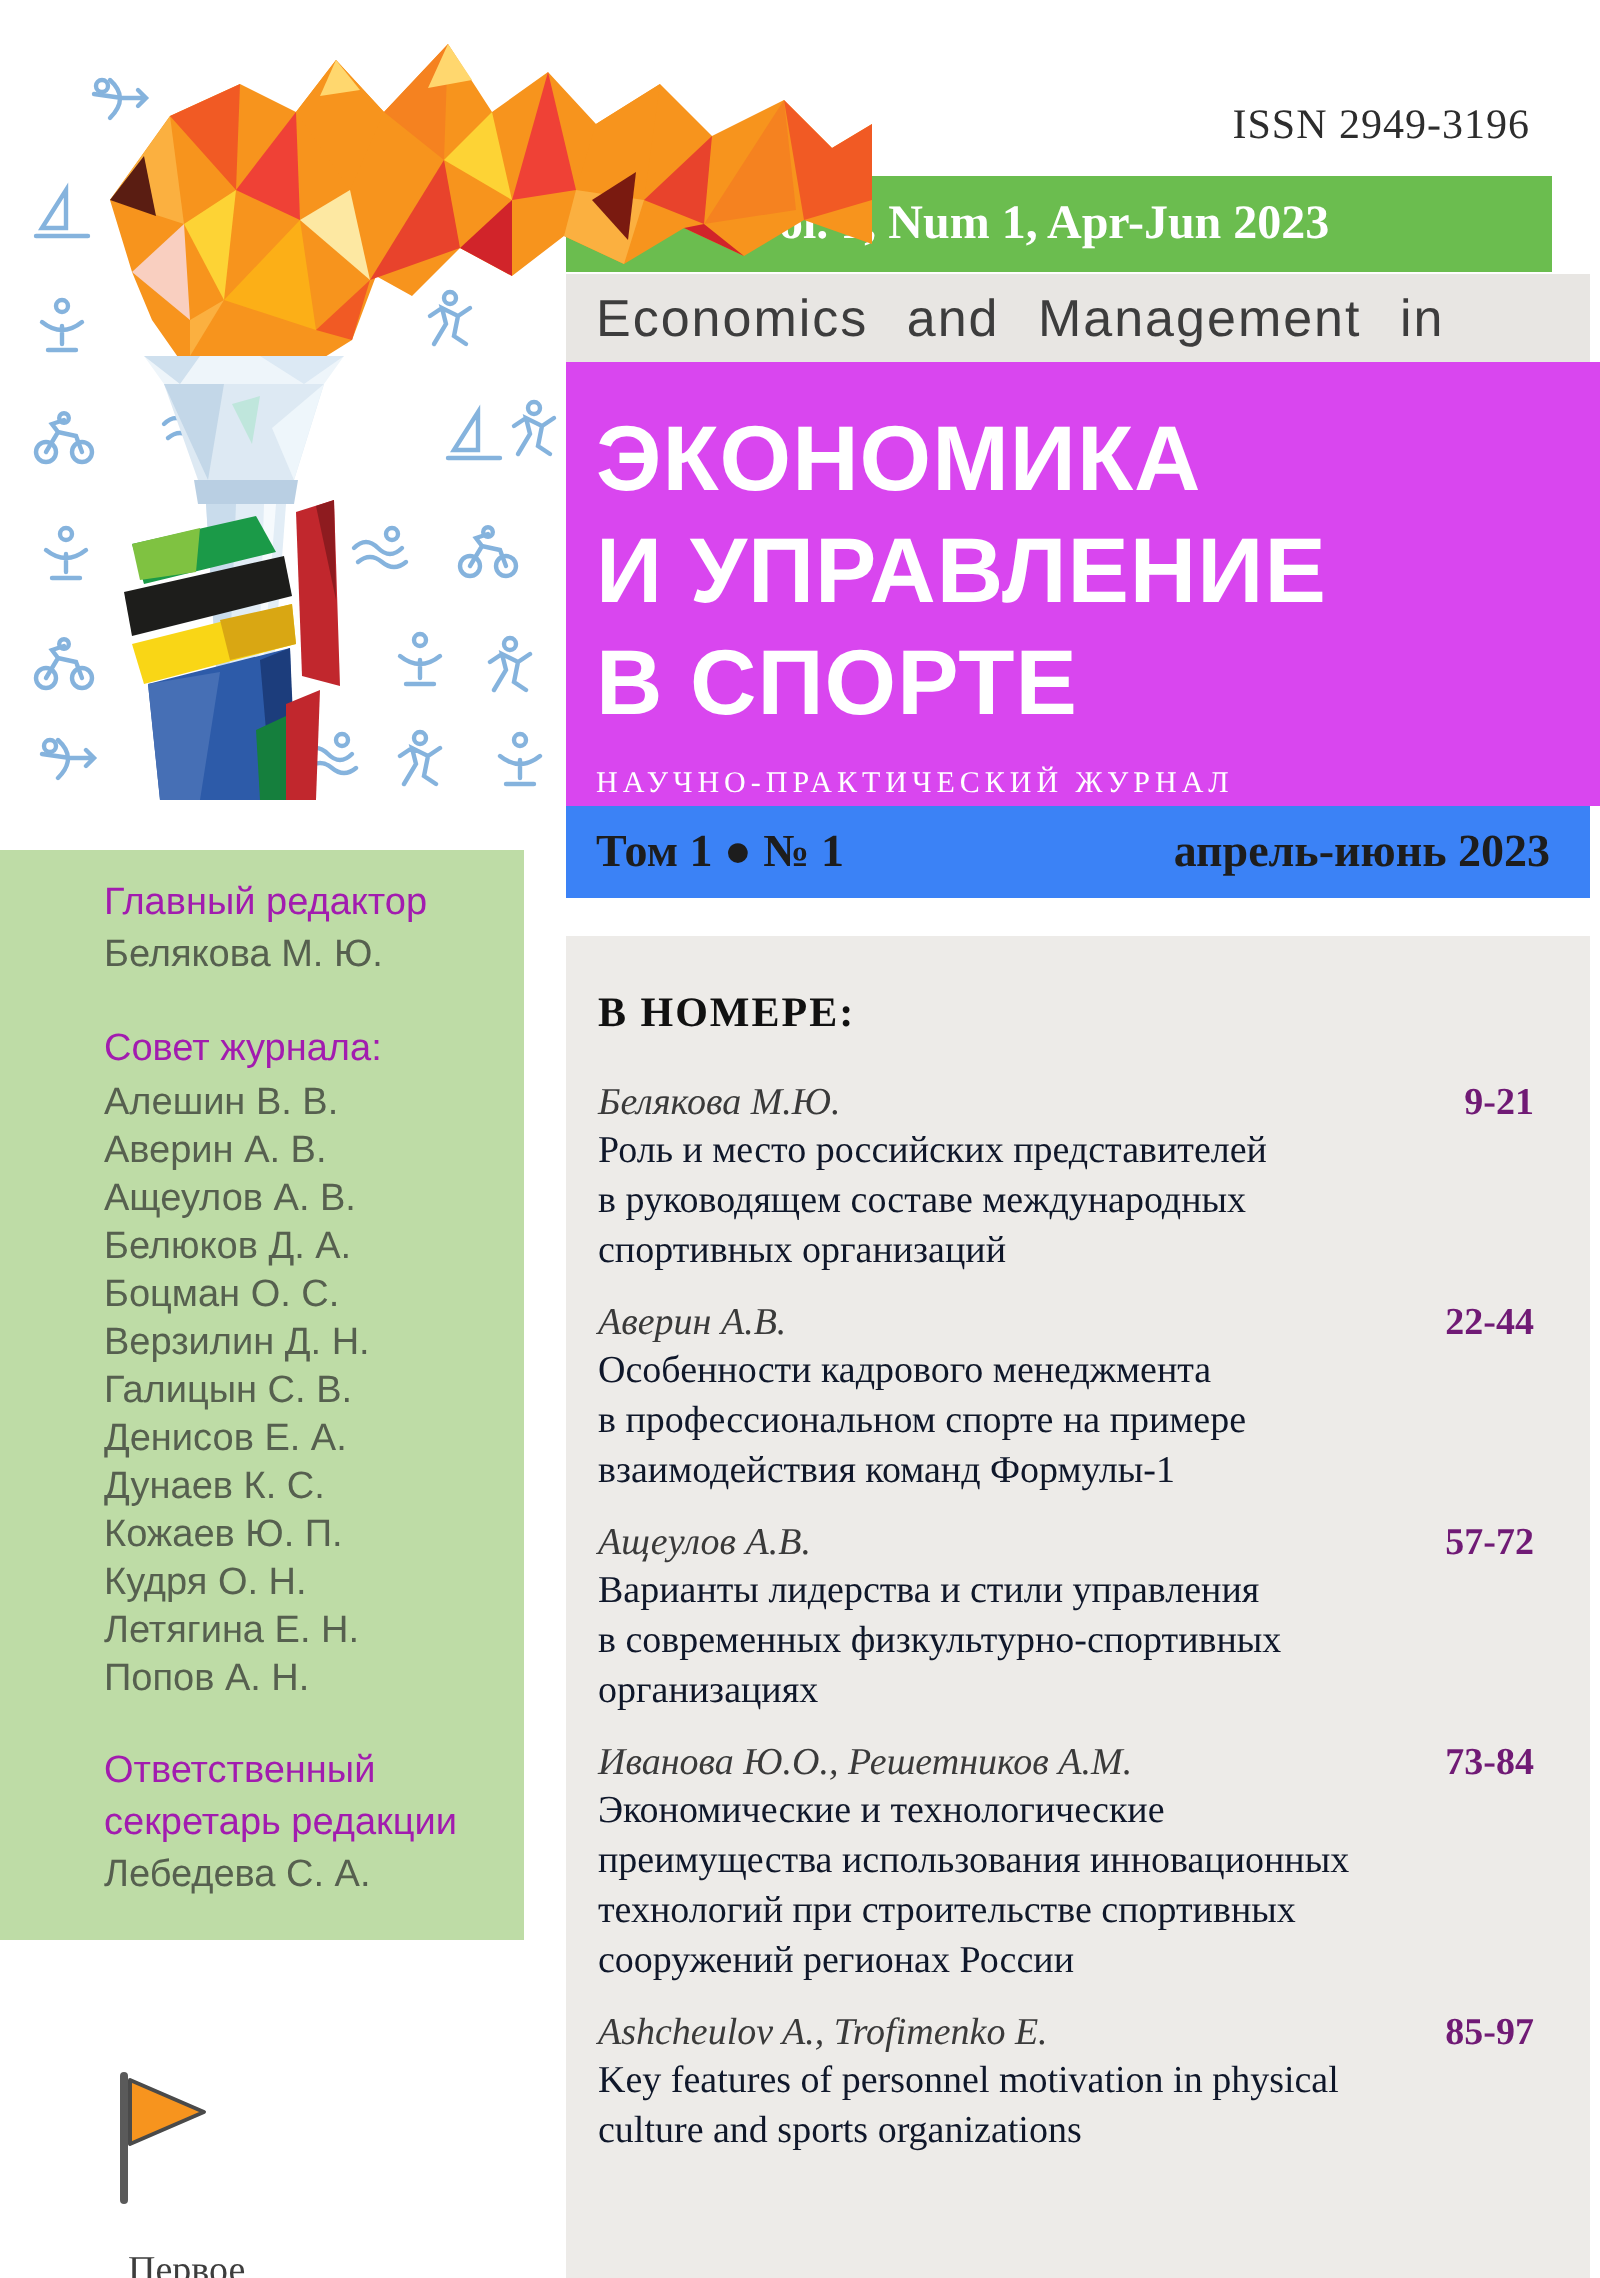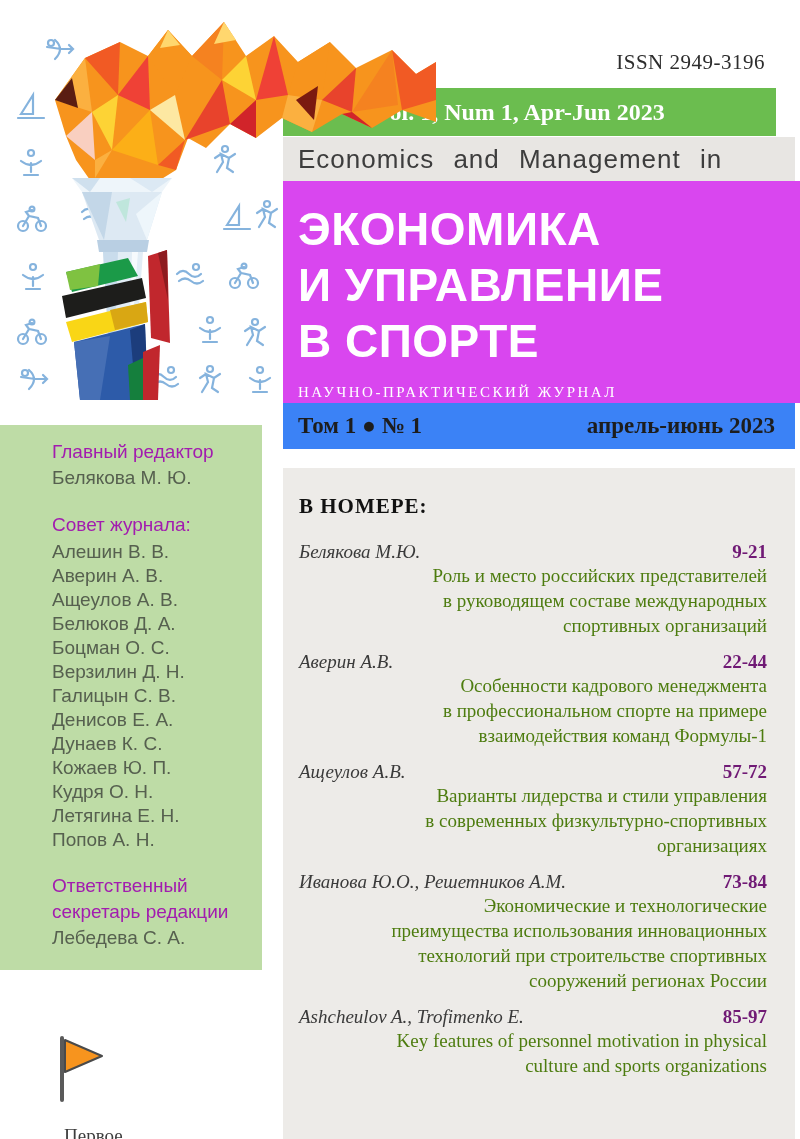--- a/index.html
+++ b/index.html
@@ -27,21 +27,21 @@
         font-family:"Liberation Serif",serif;font-weight:bold;font-size:23px;line-height:46px;color:#1d1d1d;
         display:flex;justify-content:space-between;padding:0 20px 0 15px;box-sizing:border-box;z-index:1;}
   .toc{position:absolute;left:283px;top:468px;width:512px;height:690px;background:#edebe8;
         padding:26px 28px 0 16px;box-sizing:border-box;z-index:1;}
   .toc-heading{font-family:"Liberation Serif",serif;font-weight:bold;font-size:21px;letter-spacing:1px;
         color:#111;margin-bottom:22px;}
   .toc-entry{margin-bottom:13px;}
   .toc-entry-head{display:flex;justify-content:space-between;align-items:flex-start;}
   .toc-authors{font-family:"Liberation Serif",serif;font-style:italic;font-size:19px;color:#3a3a3a;}
   .toc-pages{font-family:"Liberation Serif",serif;font-weight:bold;font-size:19px;color:#701a75;}
-  .toc-title{font-family:"Liberation Serif",serif;font-size:19px;line-height:25px;color:#4d7c0f;white-space:pre-line;text-align:right;}
+  .toc-title{font-family:"Liberation Serif",serif;font-size:19px;line-height:25px;color:#0f172a;white-space:pre-line;}
 
   
   .sidebar{position:absolute;left:0;top:425px;width:262px;height:545px;background:#bedca6;
         padding:14px 10px 0 52px;box-sizing:border-box;z-index:1;}
   .sb-label{font-weight:normal;font-size:19px;line-height:26px;color:#a21caf;}
   .sb-name{font-size:19px;line-height:26px;color:#56604f;}
   .mt{margin-top:21px;}
   .board-member{font-size:19px;line-height:24px;color:#56604f;}
   #board-list{margin-top:2px;}
 

